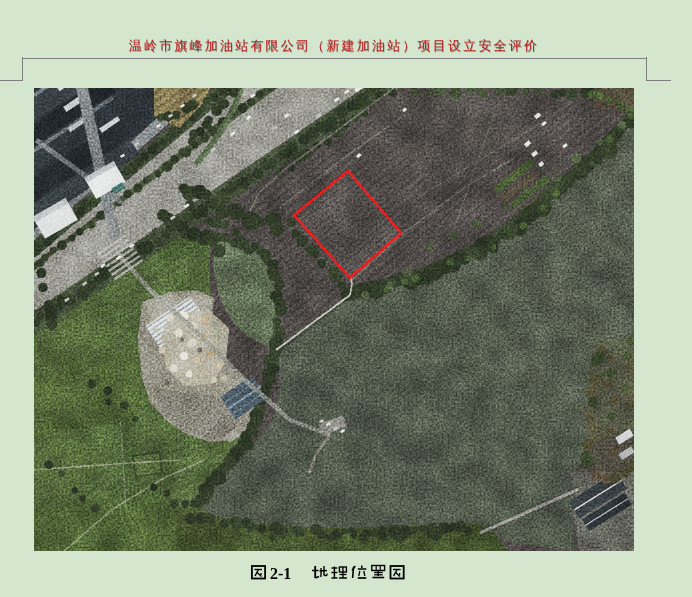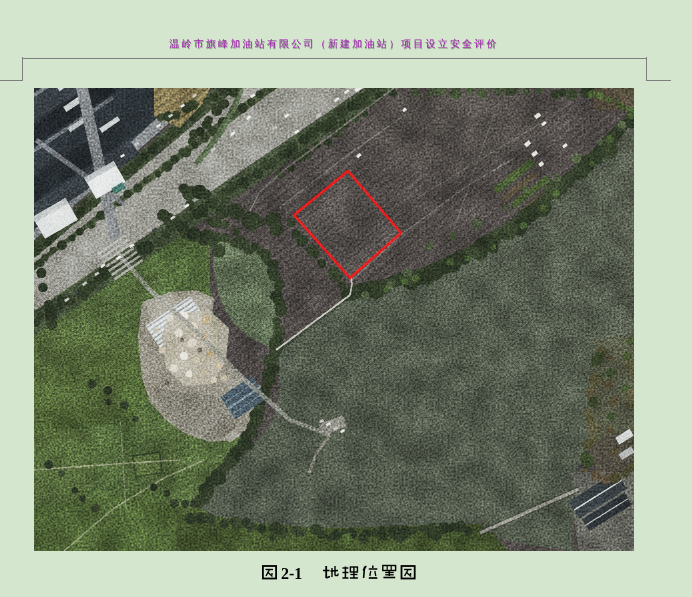--- a/index.html
+++ b/index.html
@@ -1,18 +1,18 @@
 <!DOCTYPE html>
 <html><head><meta charset="utf-8"><style>
 *{margin:0;padding:0;box-sizing:border-box}
 html,body{width:692px;height:597px;background:#d5e6cf;font-family:"Liberation Sans",sans-serif;overflow:hidden;position:relative}
-.hdr{position:absolute;left:22px;width:624px;top:37px;text-align:center;color:#a21caf;font-size:10px;letter-spacing:2.2px;white-space:nowrap;text-shadow:0.5px 0.5px 0 #8a998c}
+.hdr{position:absolute;left:22px;width:624px;top:37px;text-align:center;color:#b91c1c;font-size:13px;letter-spacing:2.2px;white-space:nowrap;text-shadow:0.5px 0.5px 0 #8a998c}
 .bline{position:absolute;background:#7e7e7e}
 .img{position:absolute;left:34px;top:88px;width:600px;height:463px}
-.cap{position:absolute;left:262px;top:564px}
+.cap{position:absolute;left:251px;top:564px}
 </style></head><body>
 <div class="hdr">温岭市旗峰加油站有限公司（新建加油站）项目设立安全评价</div>
 <div class="bline" style="left:22px;top:58px;width:624px;height:1px"></div>
 <div class="bline" style="left:22px;top:57px;width:1px;height:24px"></div>
 <div class="bline" style="left:0;top:80px;width:23px;height:1px"></div>
 <div class="bline" style="left:646px;top:57px;width:1px;height:24px"></div>
 <div class="bline" style="left:646px;top:80px;width:25px;height:1px"></div>
 <div class="img"><svg width="600" height="463" viewBox="0 0 600 463">
       <defs>
 <pattern id="rowsNE" width="7" height="7" patternUnits="userSpaceOnUse" patternTransform="rotate(-39)">

